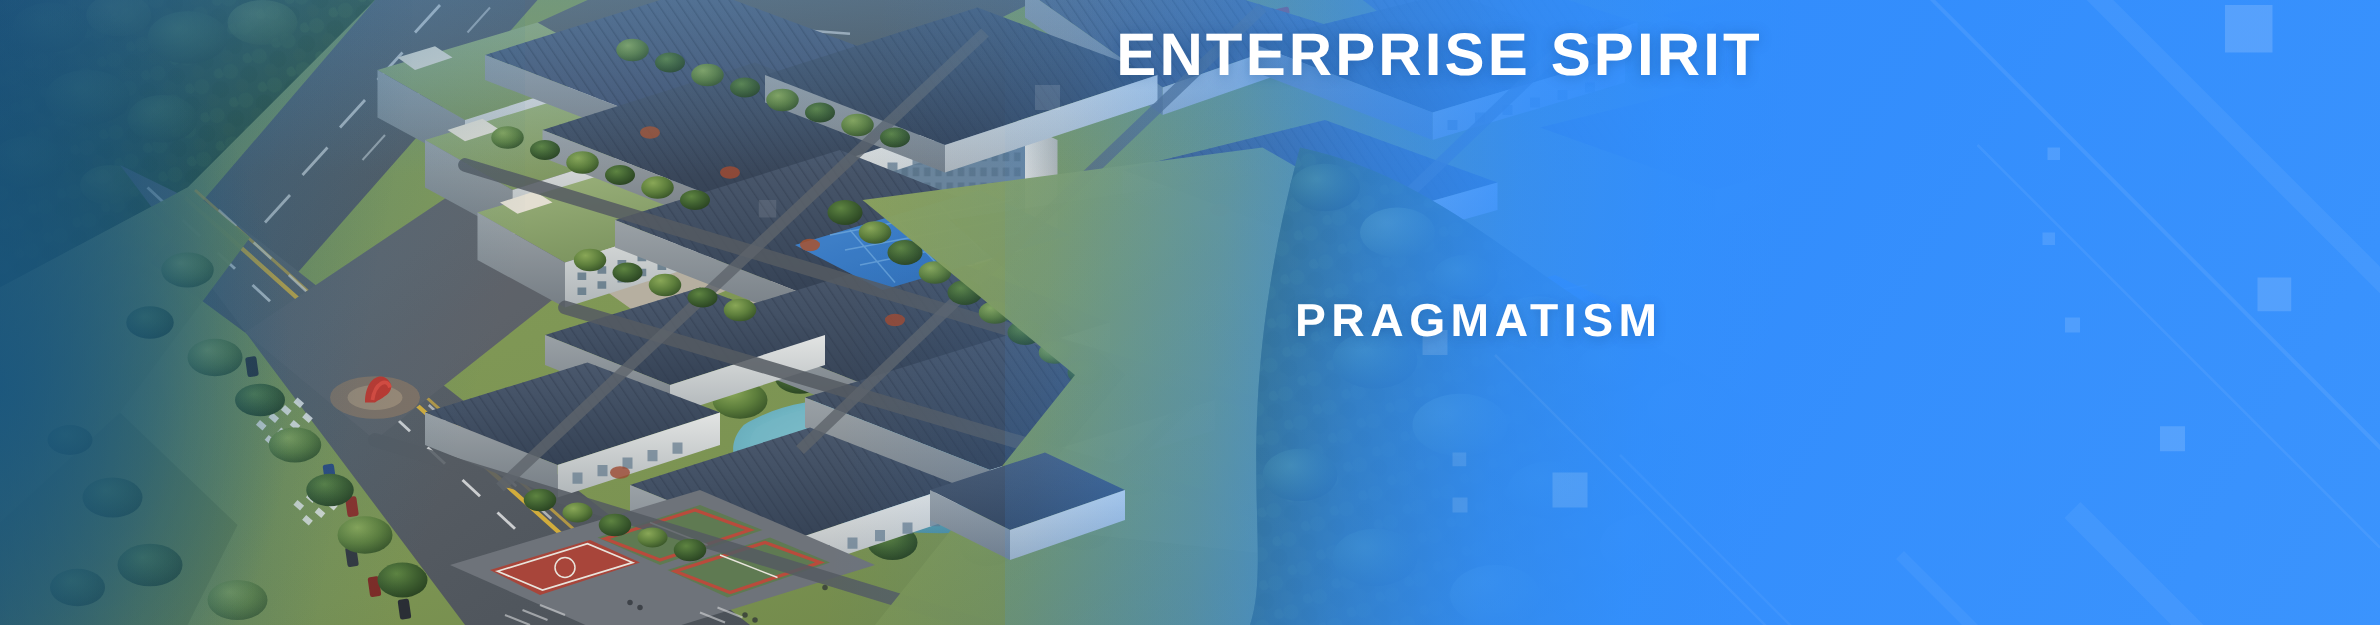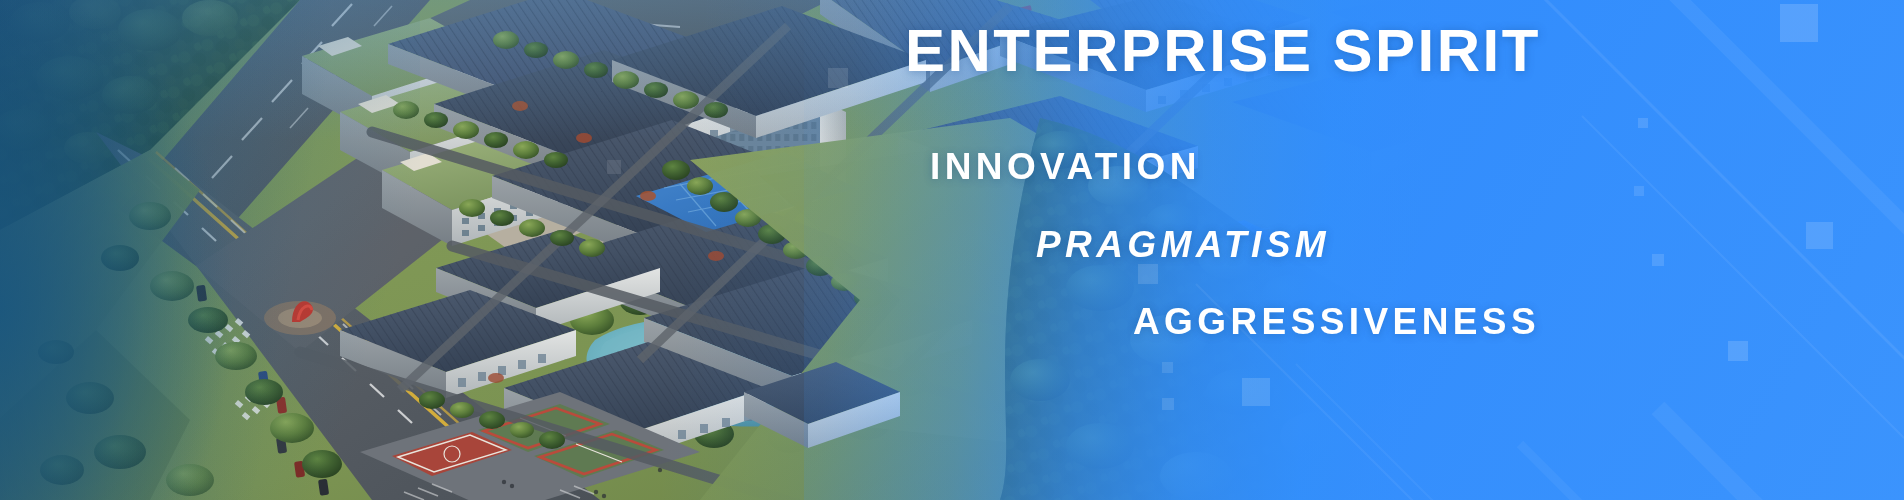--- a/index.html
+++ b/index.html
@@ -59,41 +59,40 @@
   .deco svg { display:block; }
 
   
   .copy {
     position:absolute; left:0; top:0;
     width:1904px; height:500px;
     pointer-events:none;
   }
   .headline {
     position:absolute; left:893px; top:21px;
-    font-size:60px; font-weight:700;
+    font-size:48px; font-weight:700;
     letter-spacing:2.5px;
     color:#ffffff;
     line-height:1;
     white-space:nowrap;
     text-shadow:0 1px 10px rgba(12,60,120,.34);
     pointer-events:auto;
-    margin-left:12px;
   }
   .slogan {
     position:absolute;
     font-size:37px; font-weight:700;
     color:#ffffff;
     line-height:1;
     white-space:nowrap;
     letter-spacing:4.4px;
     text-shadow:0 1px 9px rgba(12,60,120,.30);
     pointer-events:auto;
   }
   .s1 { left:930px;  top:148px; }
-  .s2 { left:1036px; top:226px;font-style:italic; }
+  .s2 { left:1036px; top:238px; }
   .s3 { left:1133px; top:303px; }
   .s4 { left:1262px; top:380px; }
 </style>
 </head>
 <body>
 
 <div class="banner">
 
   <div class="aerial">
     <svg viewBox="0 0 1904 500" preserveAspectRatio="none" aria-hidden="true">
@@ -835,21 +834,19 @@
         <rect x="1242" y="378" width="28" height="28" opacity=".14"></rect>
         <rect x="828" y="68" width="20" height="20" opacity=".12"></rect>
         <rect x="607" y="160" width="14" height="14" opacity=".10"></rect>
       </g>
     </svg>
   </div>
 
   <div class="copy">
     <div class="headline">ENTERPRISE SPIRIT</div>
 
-    <div class="slogan s1">INNOVATION</div>
 
     <div class="slogan s2">PRAGMATISM</div>
 
-    <div class="slogan s3">AGGRESSIVENESS</div>
 
   </div>
 
 </div>
 
 </body></html>

